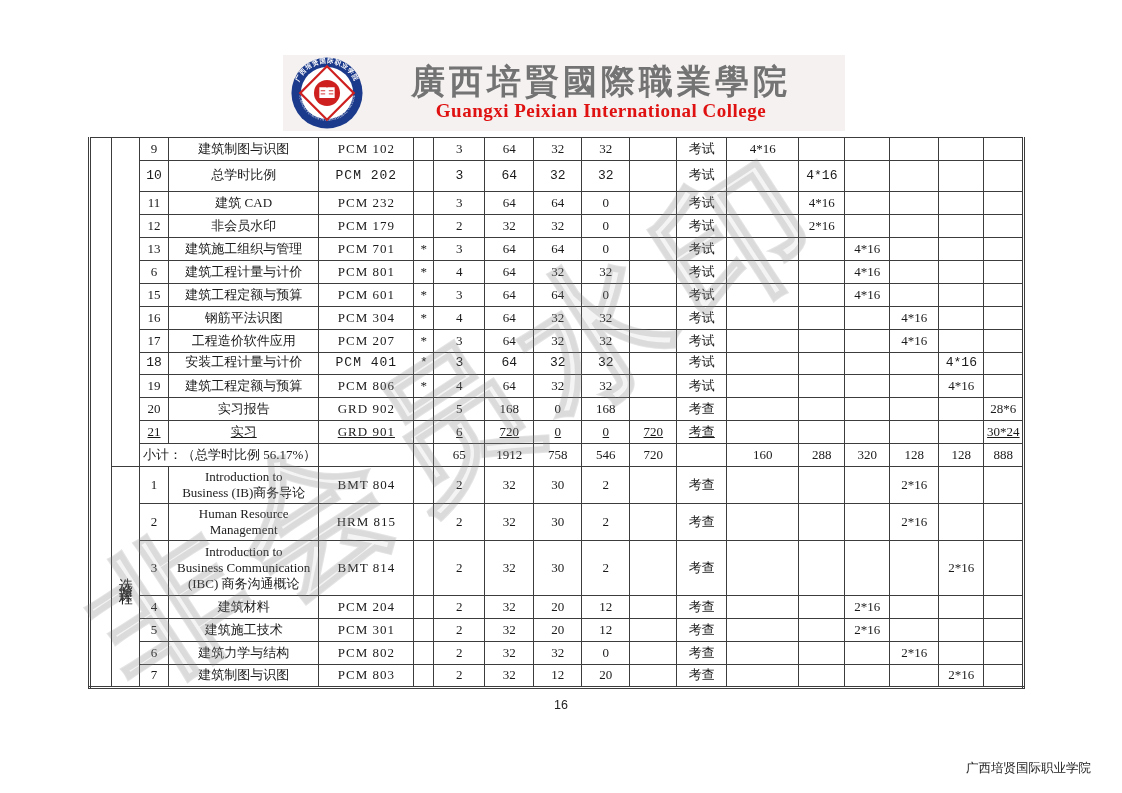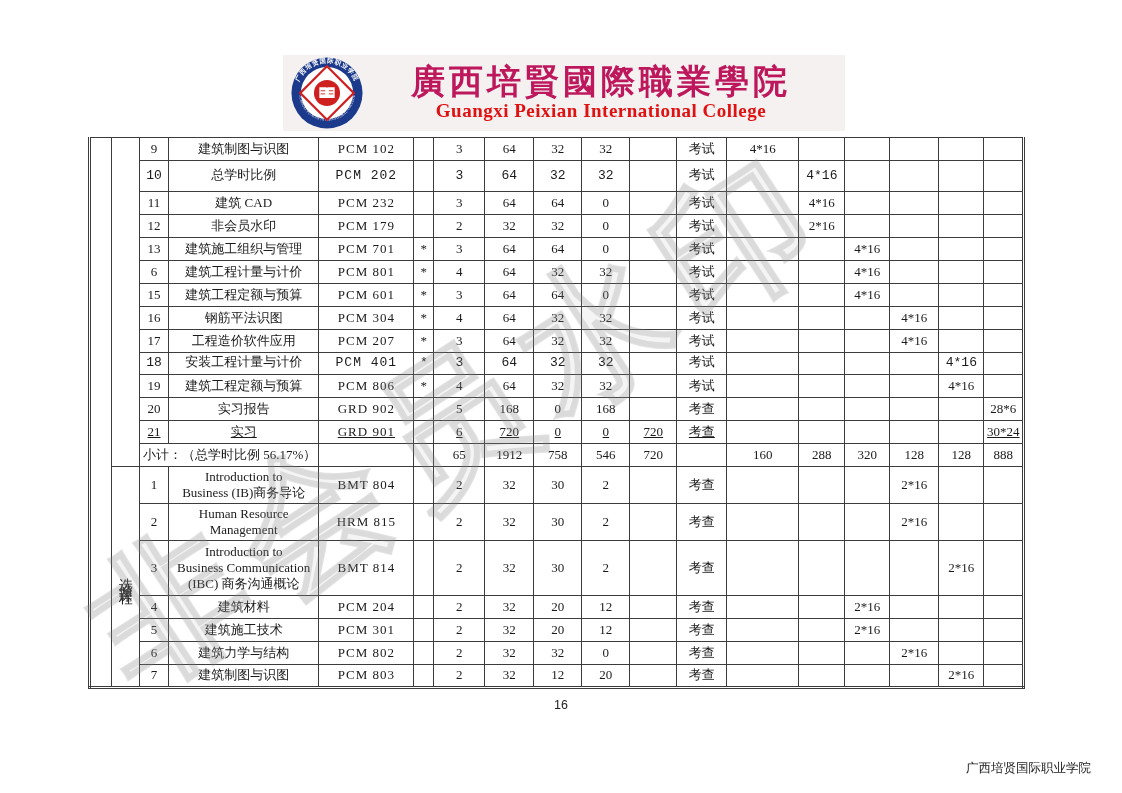--- a/index.html
+++ b/index.html
@@ -9,21 +9,21 @@
     font-family:"Liberation Serif","DejaVu Serif",serif; color:#1a1a1a;
   }
   
   .logo-block {
     position:absolute; left:283px; top:55px; width:562px; height:76px;
     background:#f4f1f0; display:flex; align-items:center;
   }
   .emblem { width:72px; height:72px; margin-left:8px; flex:0 0 auto; }
   .title-wrap { flex:1 1 auto; text-align:center; padding-right:6px; }
   .college-zh {
-    font-size:34px; font-weight:bold; color:#be185d; letter-spacing:4px;
+    font-size:34px; font-weight:bold; color:#737373; letter-spacing:4px;
     line-height:1.05; white-space:nowrap;
   }
   .college-en {
     font-size:19px; font-weight:bold; color:#e01111; letter-spacing:0.5px;
     margin-top:1px; white-space:nowrap;
   }
   
   .plan-table {
     position:absolute; left:88px; top:137px;
     border-collapse:collapse; table-layout:fixed;

